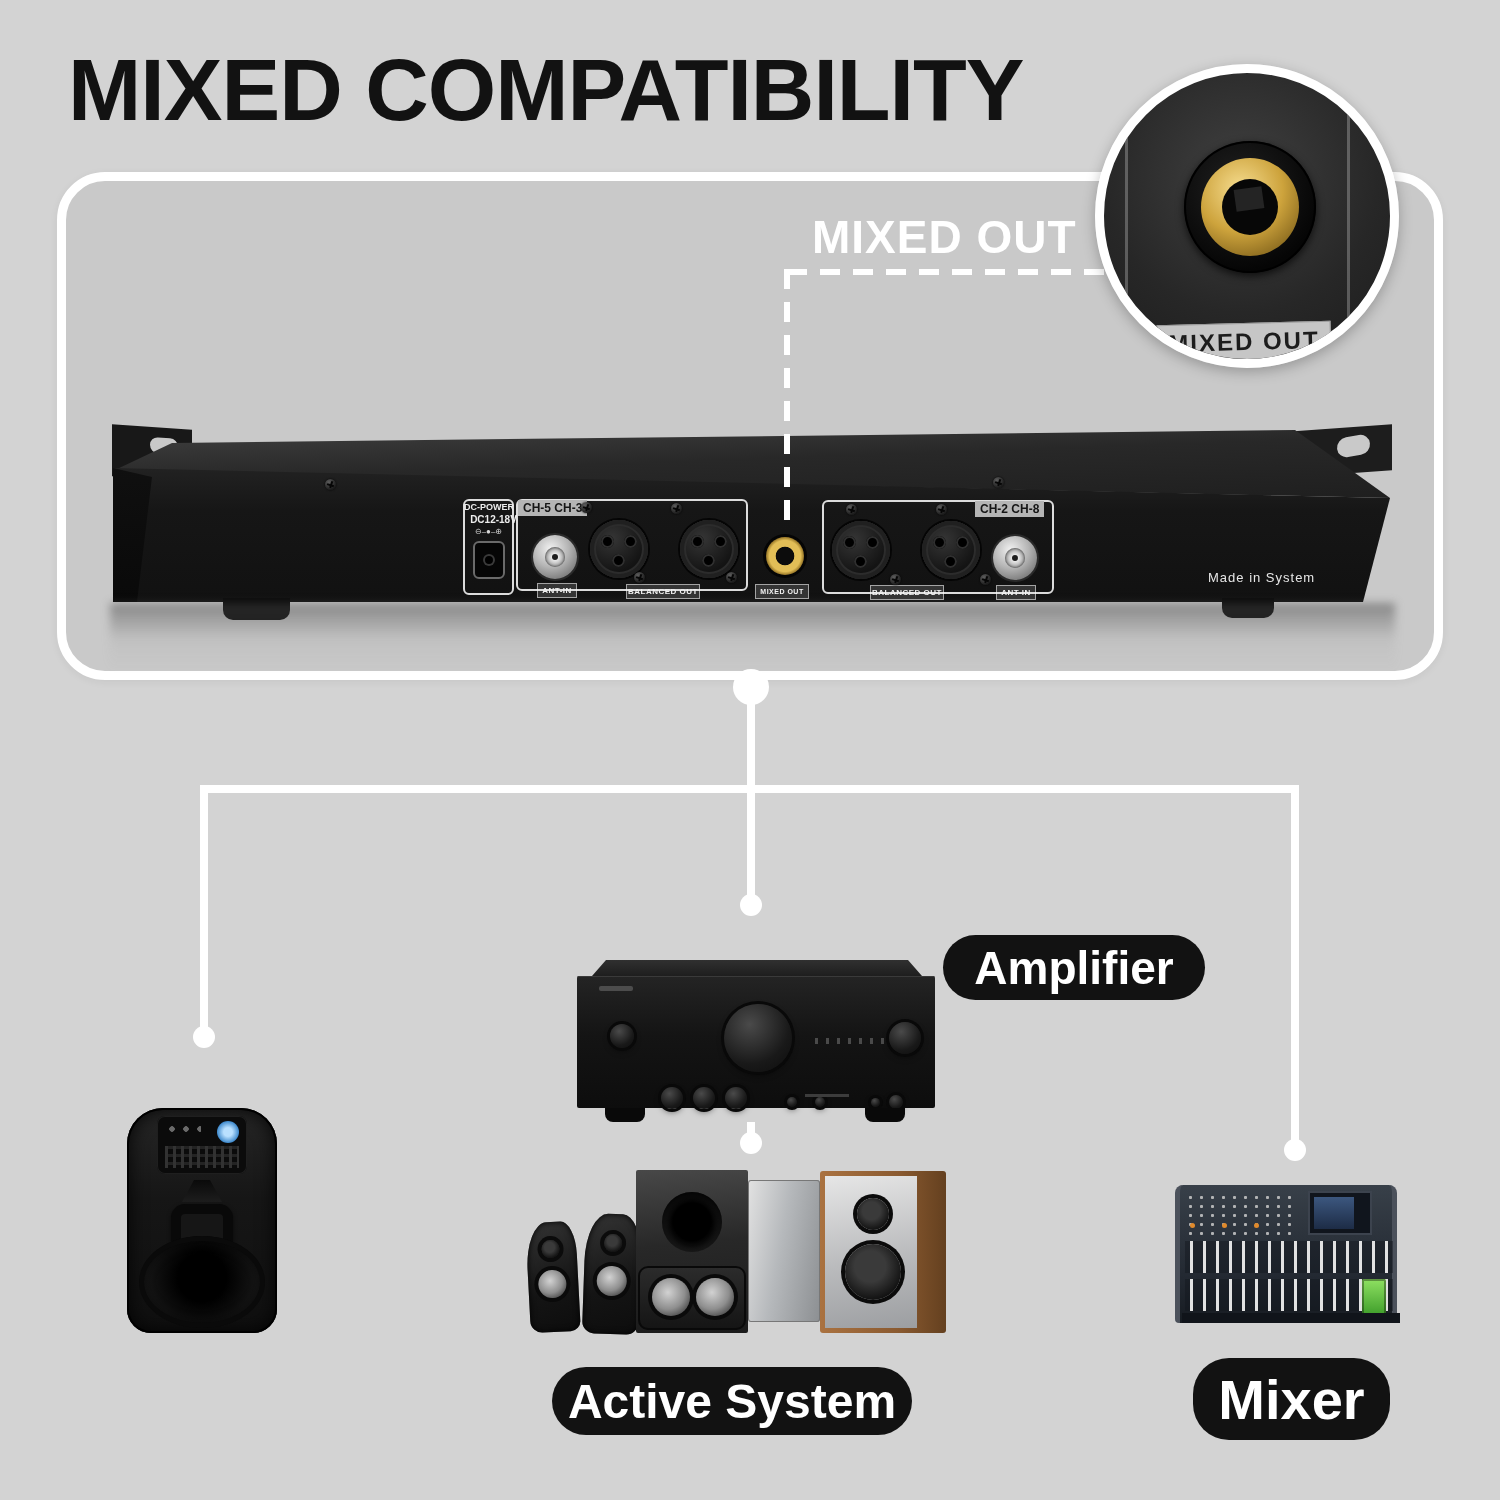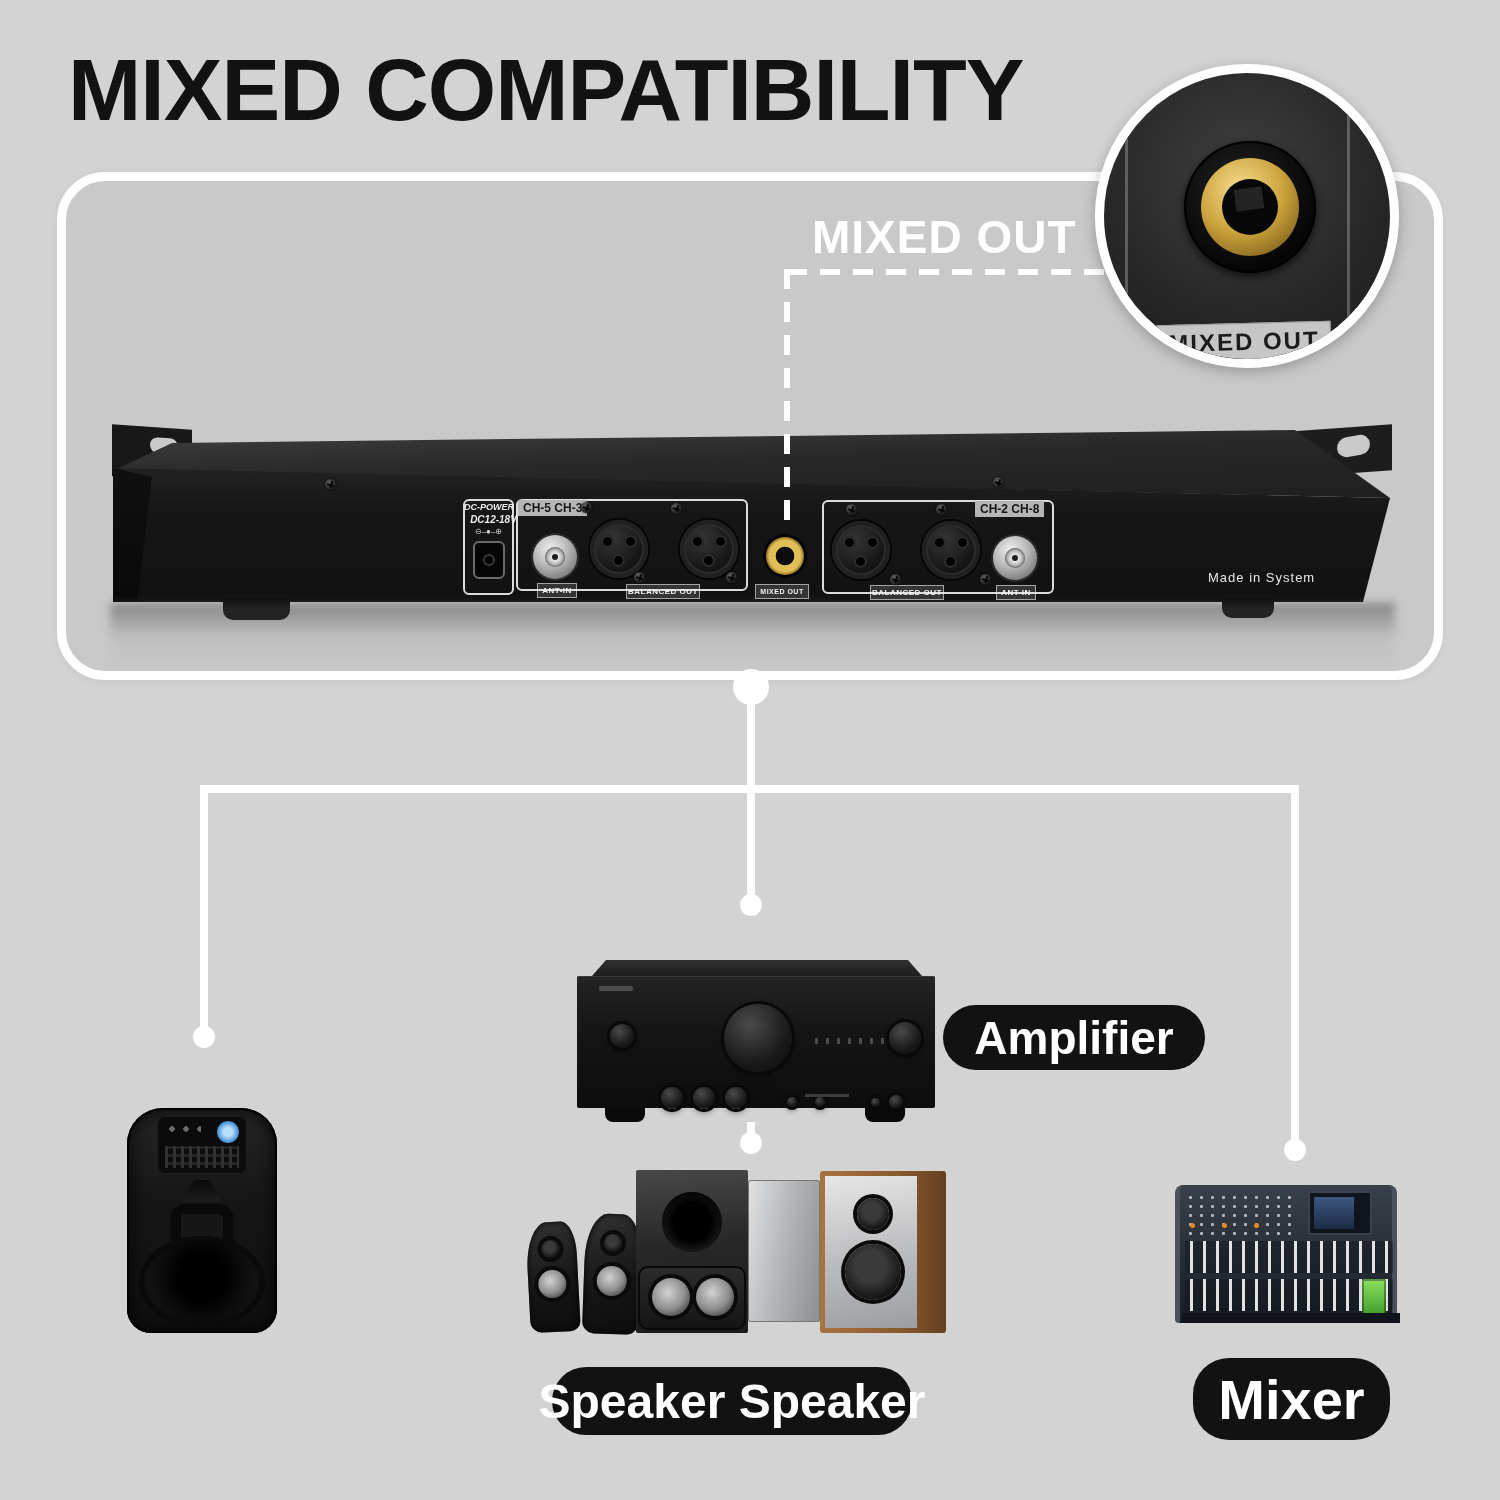--- a/index.html
+++ b/index.html
@@ -62,21 +62,21 @@
   .screw::before,.screw::after{content:"";position:absolute;background:#060606;}
   .screw::before{left:50%;top:2px;bottom:2px;width:1.5px;transform:translateX(-50%) rotate(18deg);}
   .screw::after{top:50%;left:2px;right:2px;height:1.5px;transform:translateY(-50%) rotate(18deg);}
 
   .obox{border:2px solid rgba(255,255,255,0.85);border-radius:6px;box-sizing:border-box;}
   .plate-dark{background:rgba(235,235,235,0.16);border:1px solid rgba(255,255,255,0.55);
          color:#f2f2f2;font-size:8px;font-weight:700;letter-spacing:0.5px;
          display:flex;align-items:center;justify-content:center;white-space:nowrap;}
   .plate-light{background:#b5b5b5;color:#161616;font-size:12px;font-weight:700;
          padding:1px 5px;white-space:nowrap;line-height:14px;}
-  .rk-txt{color:#ececec;font-weight:700;white-space:nowrap;font-style:italic;}
+  .rk-txt{color:#ececec;font-weight:700;white-space:nowrap;}
 
   .xlr{width:58px;height:58px;border-radius:50%;
        background:radial-gradient(circle at 38% 32%,#353535,#141414 62%,#0a0a0a);
        box-shadow:0 0 0 2px #050505, inset 0 0 0 4px #202020, inset 0 0 0 6px #2c2c2c;}
   .xlr .pin{position:absolute;width:13px;height:13px;border-radius:50%;background:#000;
        box-shadow:inset 0 0 0 2px #2f2f2f;}
   .pin.p1{left:11px;top:15px;} .pin.p2{left:34px;top:15px;} .pin.p3{left:22px;top:34px;}
 
   .bnc{width:44px;height:44px;border-radius:50%;
        background:radial-gradient(circle at 40% 32%,#f2f2f2,#b5b5b5 45%,#7d7d7d 78%,#525252);
@@ -359,17 +359,17 @@
       <div class="abs mix-screen">
         <div class="abs mix-screen-inner"></div>
       </div>
       <div class="abs mix-faders" style="top:56px;"></div>
       <div class="abs mix-faders" style="top:94px;"></div>
       <div class="abs mix-green"></div>
       <div class="abs mix-bottom"></div>
     </div>
   </div>
 
-  <div class="abs pill" style="left:943px;top:1005px;width:262px;height:65px;font-size:46px;">Amplifier</div>
-  <div class="abs pill" style="left:552px;top:1367px;width:360px;height:68px;font-size:48px;">Speaker Speaker</div>
+  <div class="abs pill" style="left:943px;top:935px;width:262px;height:65px;font-size:46px;">Amplifier</div>
+  <div class="abs pill" style="left:552px;top:1367px;width:360px;height:68px;font-size:48px;">Active System</div>
   <div class="abs pill" style="left:1193px;top:1358px;width:197px;height:82px;font-size:56px;">Mixer</div>
 
 </div>
 
 </body></html>

